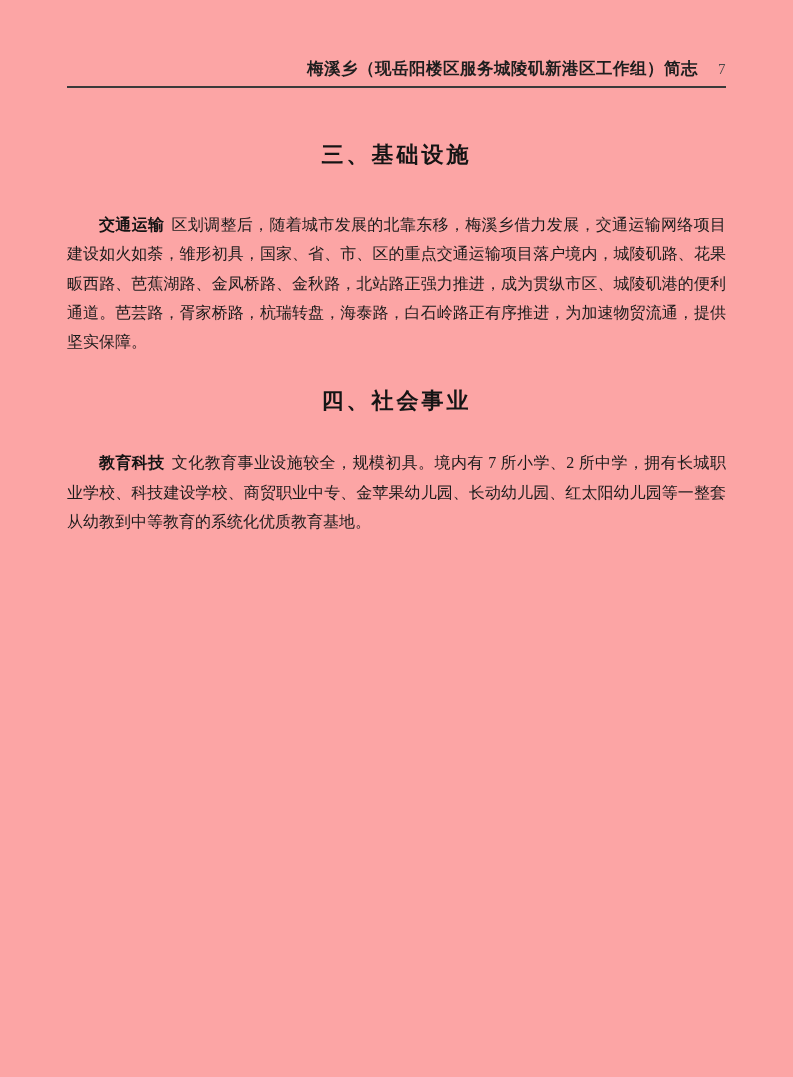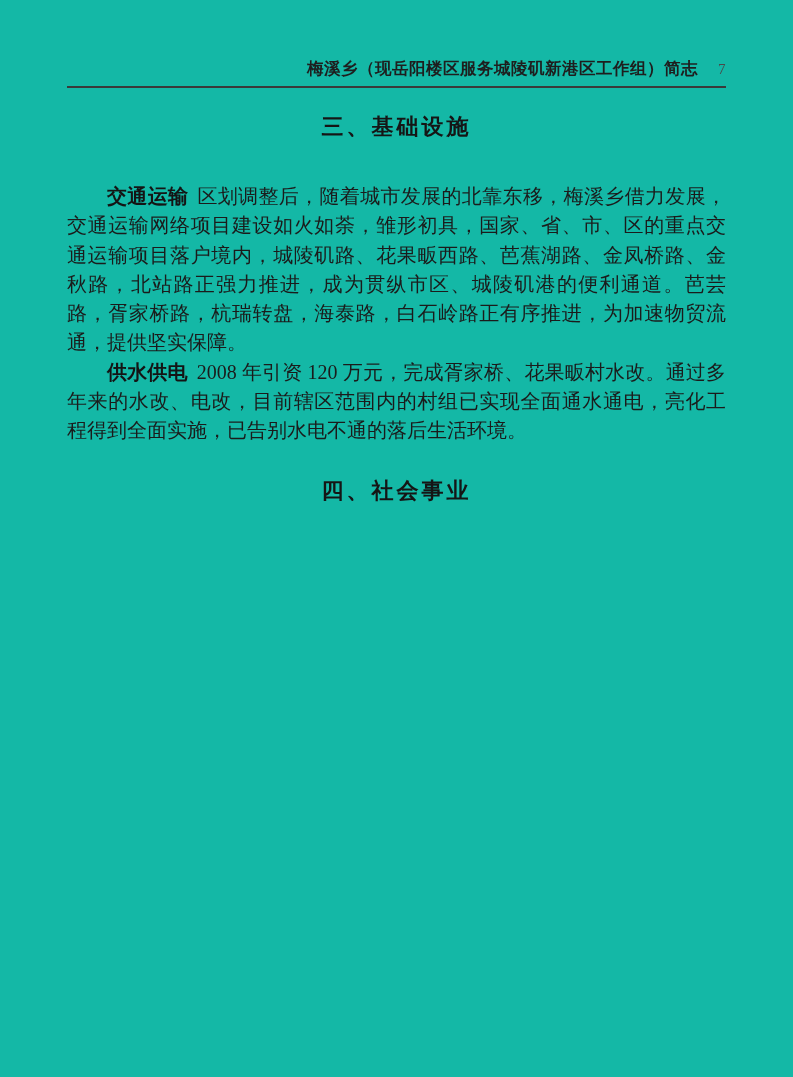--- a/index.html
+++ b/index.html
@@ -5,21 +5,21 @@
   html, body {
     margin: 0;
     padding: 0;
     background: #e8e8e8;
   }
   .page {
     position: relative;
     width: 793px;
     height: 1077px;
     margin: 0 auto;
-    background: #14b8a6;
+    background: #fca5a5;
     color: #1b1b1b;
     overflow: hidden;
   }
   .content {
     margin: 0 67px;
     width: 659px;
   }
   
   .running-head {
     padding-top: 58px;
@@ -49,27 +49,27 @@
   
   .section-heading {
     font-family: "Liberation Sans", "DejaVu Sans", sans-serif;
     font-weight: bold;
     font-size: 22px;
     color: #151515;
     text-align: center;
     letter-spacing: 3px;
     margin: 0;
   }
-  .heading-1 { margin-top: 24px; margin-bottom: 40px; }
+  .heading-1 { margin-top: 52px; margin-bottom: 40px; }
   .heading-2 { margin-top: 30px; margin-bottom: 32px; }
   
   .body-text p {
     margin: 0;
     font-family: "Liberation Serif", "DejaVu Serif", serif;
-    font-size: 20px;
+    font-size: 16px;
     line-height: 29.3px;
     text-align: justify;
     text-indent: 2em;
     color: #1b1b1b;
   }
   .body-text .lead {
     font-family: "Liberation Sans", "DejaVu Sans", sans-serif;
     font-weight: bold;
     margin-right: 0.45em;
     color: #141414;
@@ -88,22 +88,24 @@
       </div>
       <hr class="running-head-rule">
     </header>
 
     <h1 class="section-heading heading-1">三、基础设施</h1>
 
     <div class="body-text">
       <p>
         <span class="lead">交通运输</span><span>区划调整后，随着城市发展的北靠东移，梅溪乡借力发展，交通运输网络项目建设如火如荼，雏形初具，国家、省、市、区的重点交通运输项目落户境内，城陵矶路、花果畈西路、芭蕉湖路、金凤桥路、金秋路，北站路正强力推进，成为贯纵市区、城陵矶港的便利通道。芭芸路，胥家桥路，杭瑞转盘，海泰路，白石岭路正有序推进，为加速物贸流通，提供坚实保障。</span>
       </p>
-      <p>
-        <span class="lead">供水供电</span><span>2008 年引资 120 万元，完成胥家桥、花果畈村水改。通过多年来的水改、电改，目前辖区范围内的村组已实现全面通水通电，亮化工程得到全面实施，已告别水电不通的落后生活环境。</span>
-      </p>
     </div>
 
     <h1 class="section-heading heading-2">四、社会事业</h1>
 
+    <div class="body-text">
+      <p>
+        <span class="lead">教育科技</span><span>文化教育事业设施较全，规模初具。境内有 7 所小学、2 所中学，拥有长城职业学校、科技建设学校、商贸职业中专、金苹果幼儿园、长动幼儿园、红太阳幼儿园等一整套从幼教到中等教育的系统化优质教育基地。</span>
+      </p>
+    </div>
 
   </div>
 </div>
 
 </body></html>

